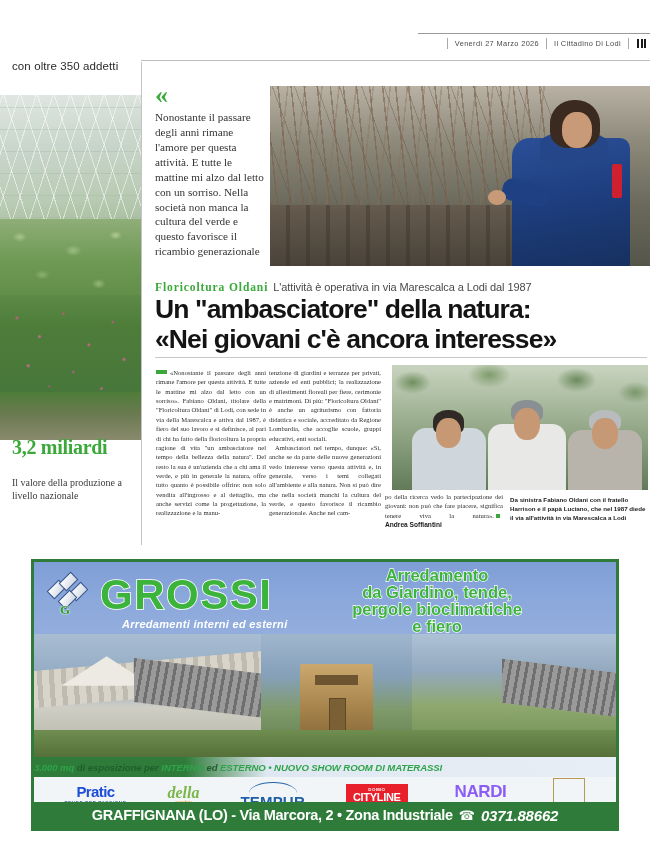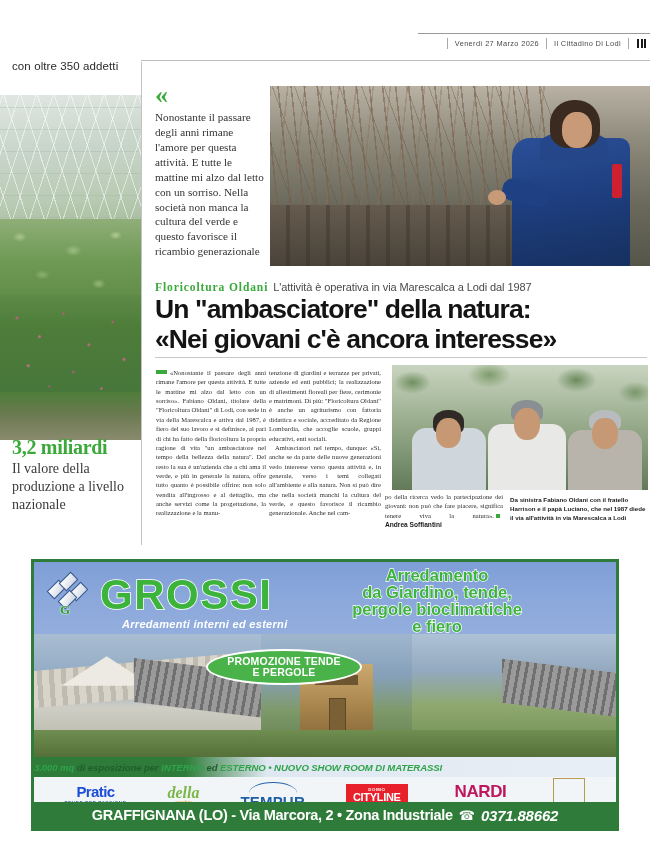--- a/index.html
+++ b/index.html
@@ -151,24 +151,24 @@
   .stat-number {
     font-family: "Liberation Serif", serif;
     font-weight: bold;
     font-size: 20px;
     color: #3aa93a;
     letter-spacing: -0.3px;
     line-height: 1.05;
   }
   .stat-desc {
     font-family: "Liberation Serif", serif;
-    font-size: 14px;
+    font-size: 10px;
     color: #3a3a3a;
     line-height: 1.3;
-    margin-top: 2px;
+    margin-top: 18px;
   }
 
   .vdivider {
     position: absolute;
     width: 1px;
     background: #c4c4c4;
   }
 
   
   .quote-block {
@@ -584,21 +584,21 @@
   .b-cityline-top {
     font-family: "Liberation Sans", sans-serif; font-weight: bold;
     font-size: 4.4px; color: #ffffff; letter-spacing: 0.4px; line-height: 1;
   }
   .b-cityline-main {
     font-family: "Liberation Sans", sans-serif; font-weight: bold;
     font-size: 11px; color: #ffffff; letter-spacing: -0.3px; line-height: 1.05;
   }
   .b-nardi {
     font-family: "Liberation Sans", sans-serif; font-weight: bold;
-    font-size: 17px; color: #be185d; letter-spacing: -0.4px; line-height: 1;
+    font-size: 17px; color: #8b5cf6; letter-spacing: -0.4px; line-height: 1;
   }
   .b-nardi-sub {
     font-family: "Liberation Sans", sans-serif; font-size: 4.6px;
     color: #3a3c3f; letter-spacing: 0.5px; margin-top: 2px;
   }
   .b-last {
     width: 30px; height: 32px;
     background: linear-gradient(180deg,#e7c98f 0%, #c98f5f 40%, #2f5f9c 72%, #2a55884 100%);
     border: 1.5px solid #b99a55;
   }
@@ -767,24 +767,20 @@
         <div class="g-shed-door"></div>
       </div>
       <div class="g-grass"></div>
     </div>
     <div class="g-cell g3">
       <div class="g-pergola"></div>
       <div class="g-grass"></div>
     </div>
   </div>
 
-  <div class="promo-badge">
-    <span>PROMOZIONE TENDE</span>
-    <span>E PERGOLE</span>
-  </div>
 
   <div class="ad-strip">
     <div class="ad-strip-text">
       <span class="hl">3.000 mq</span>
       <span>di esposizione per</span>
       <span class="hl">INTERNO</span>
       <span>ed</span>
       <span class="hl">ESTERNO</span>
       <span class="hl">• NUOVO SHOW ROOM DI MATERASSI</span>
     </div>

